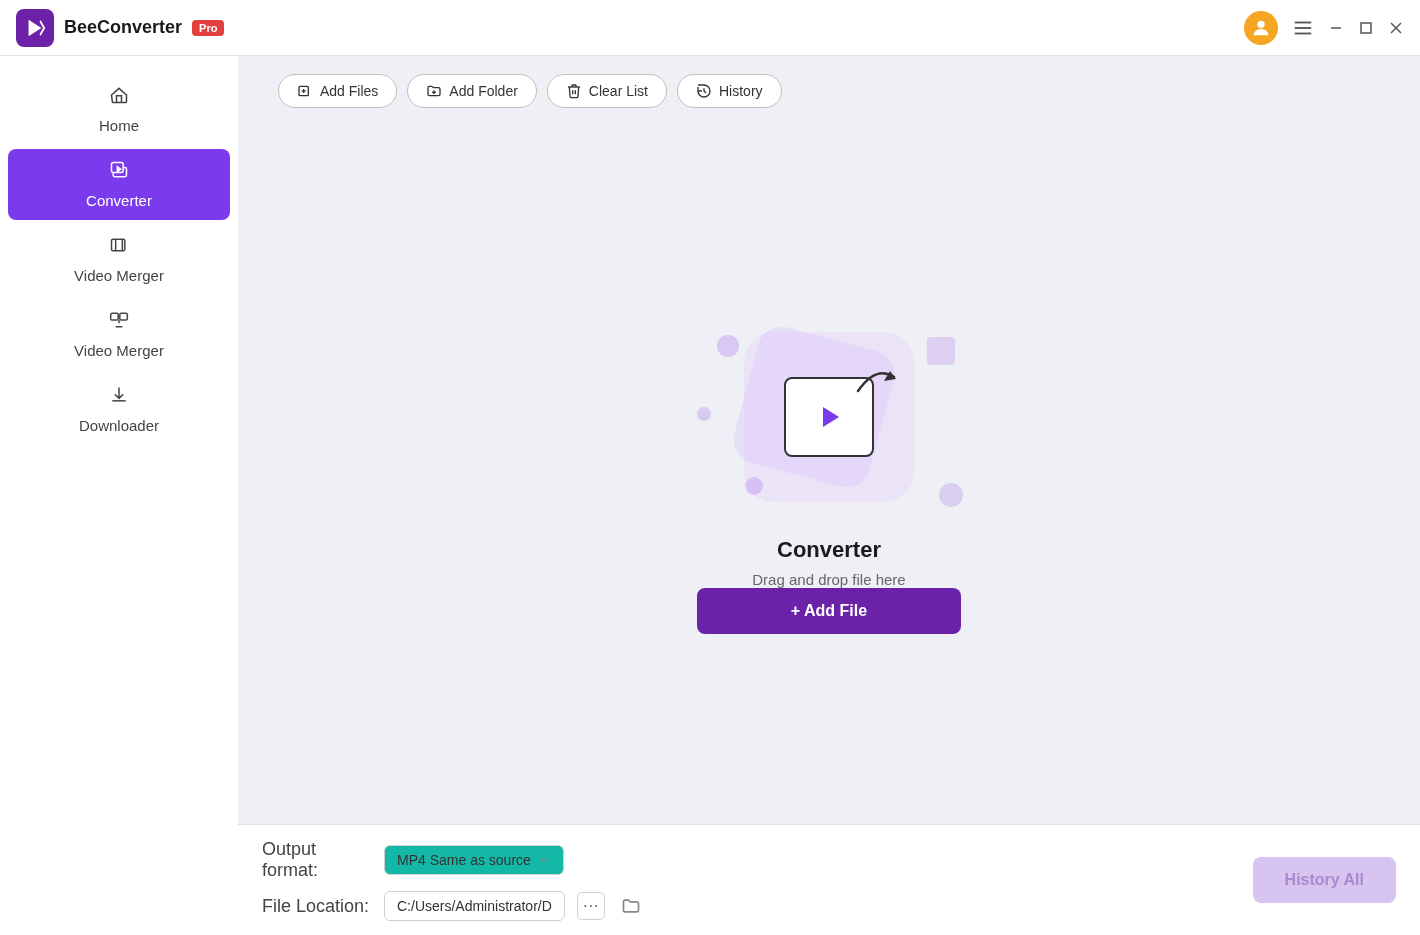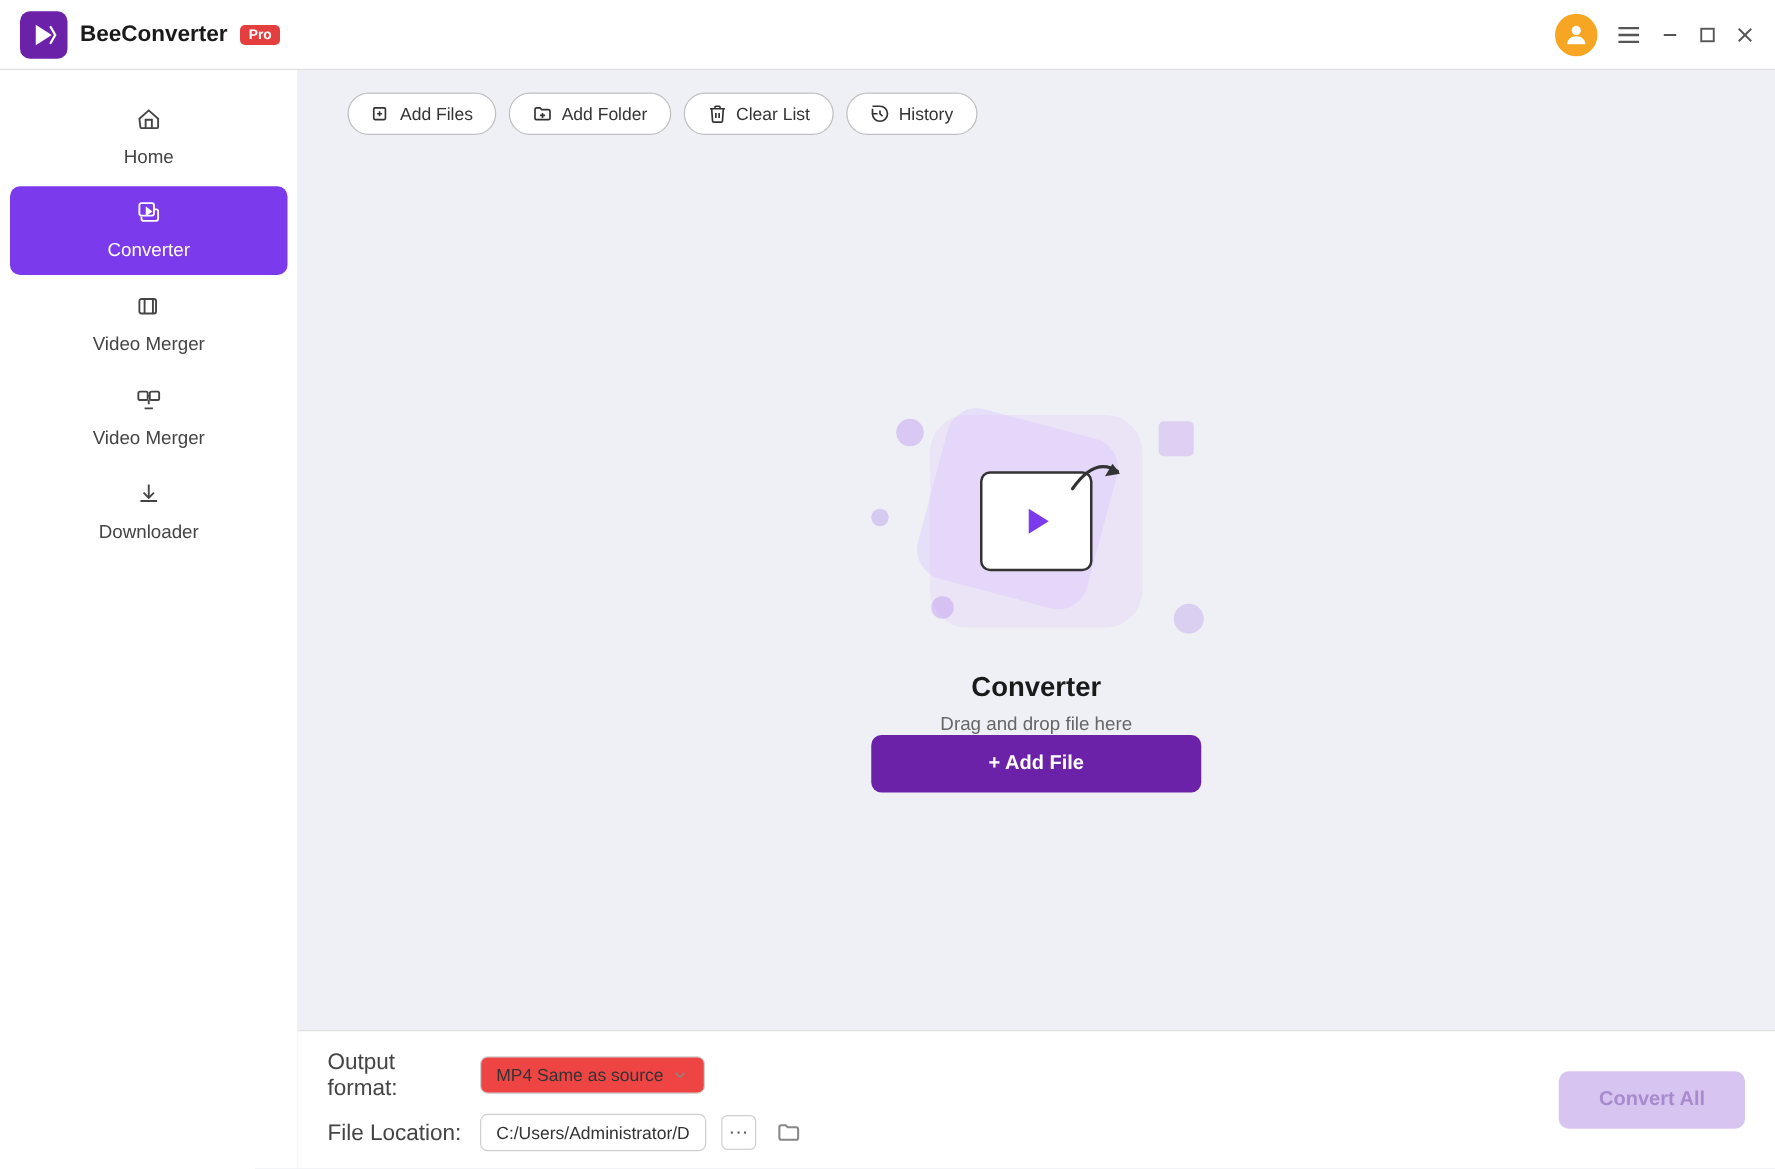--- a/index.html
+++ b/index.html
@@ -300,21 +300,21 @@
       width: 110px;
       font-weight: 500;
     }
     .format-select {
       display: flex;
       align-items: center;
       gap: 6px;
       border: 1px solid #d0d0d0;
       border-radius: 6px;
       padding: 6px 12px;
-      background: #ef4444;
+      background: #14b8a6;
       cursor: pointer;
       font-size: 14px;
       color: #333;
       min-width: 180px;
     }
     .format-select svg { width: 14px; height: 14px; color: #888; }
     .file-location-input {
       display: flex;
       align-items: center;
       gap: 6px;
@@ -543,17 +543,17 @@
             <span>C:/Users/Administrator/D</span>
           </div>
           <button class="dots-btn">···</button>
           <div class="folder-btn">
             <svg viewBox="0 0 24 24" fill="none" stroke="#888" stroke-width="2">
               <path d="M3 7a2 2 0 012-2h4l2 2h8a2 2 0 012 2v8a2 2 0 01-2 2H5a2 2 0 01-2-2z"></path>
             </svg>
           </div>
         </div>
       </div>
-      <button class="convert-all-btn">Convert All</button>
+      <button class="convert-all-btn">History All</button>
     </div>
 
   </div>
 </div>
 
 </body></html>

